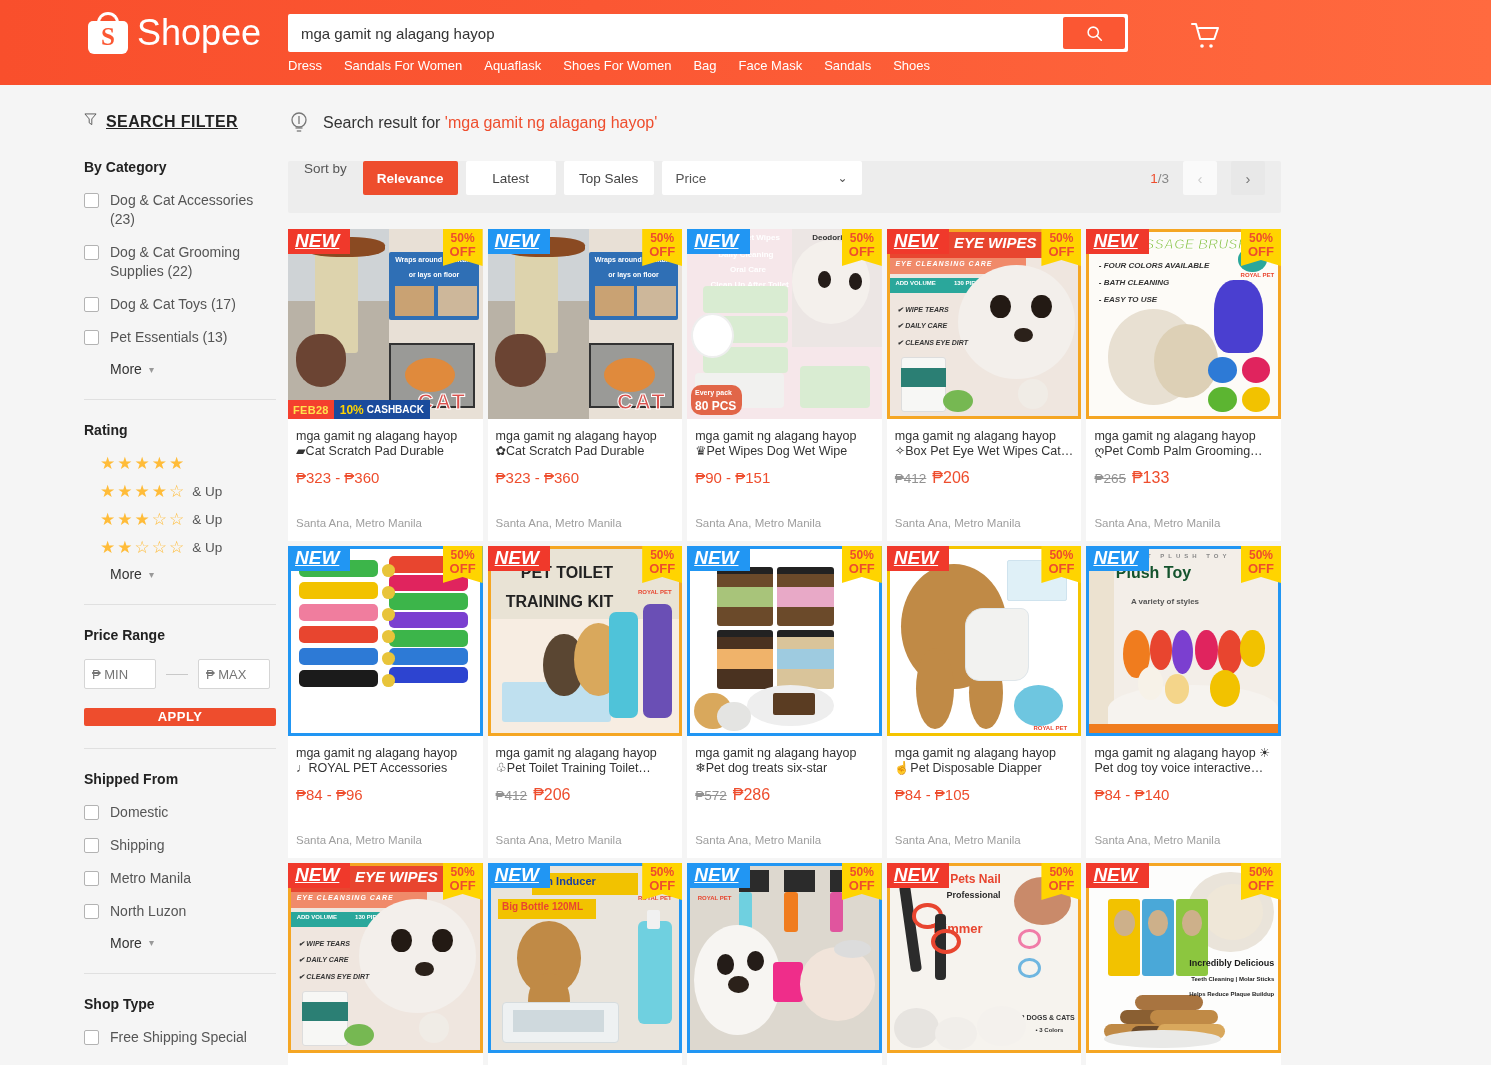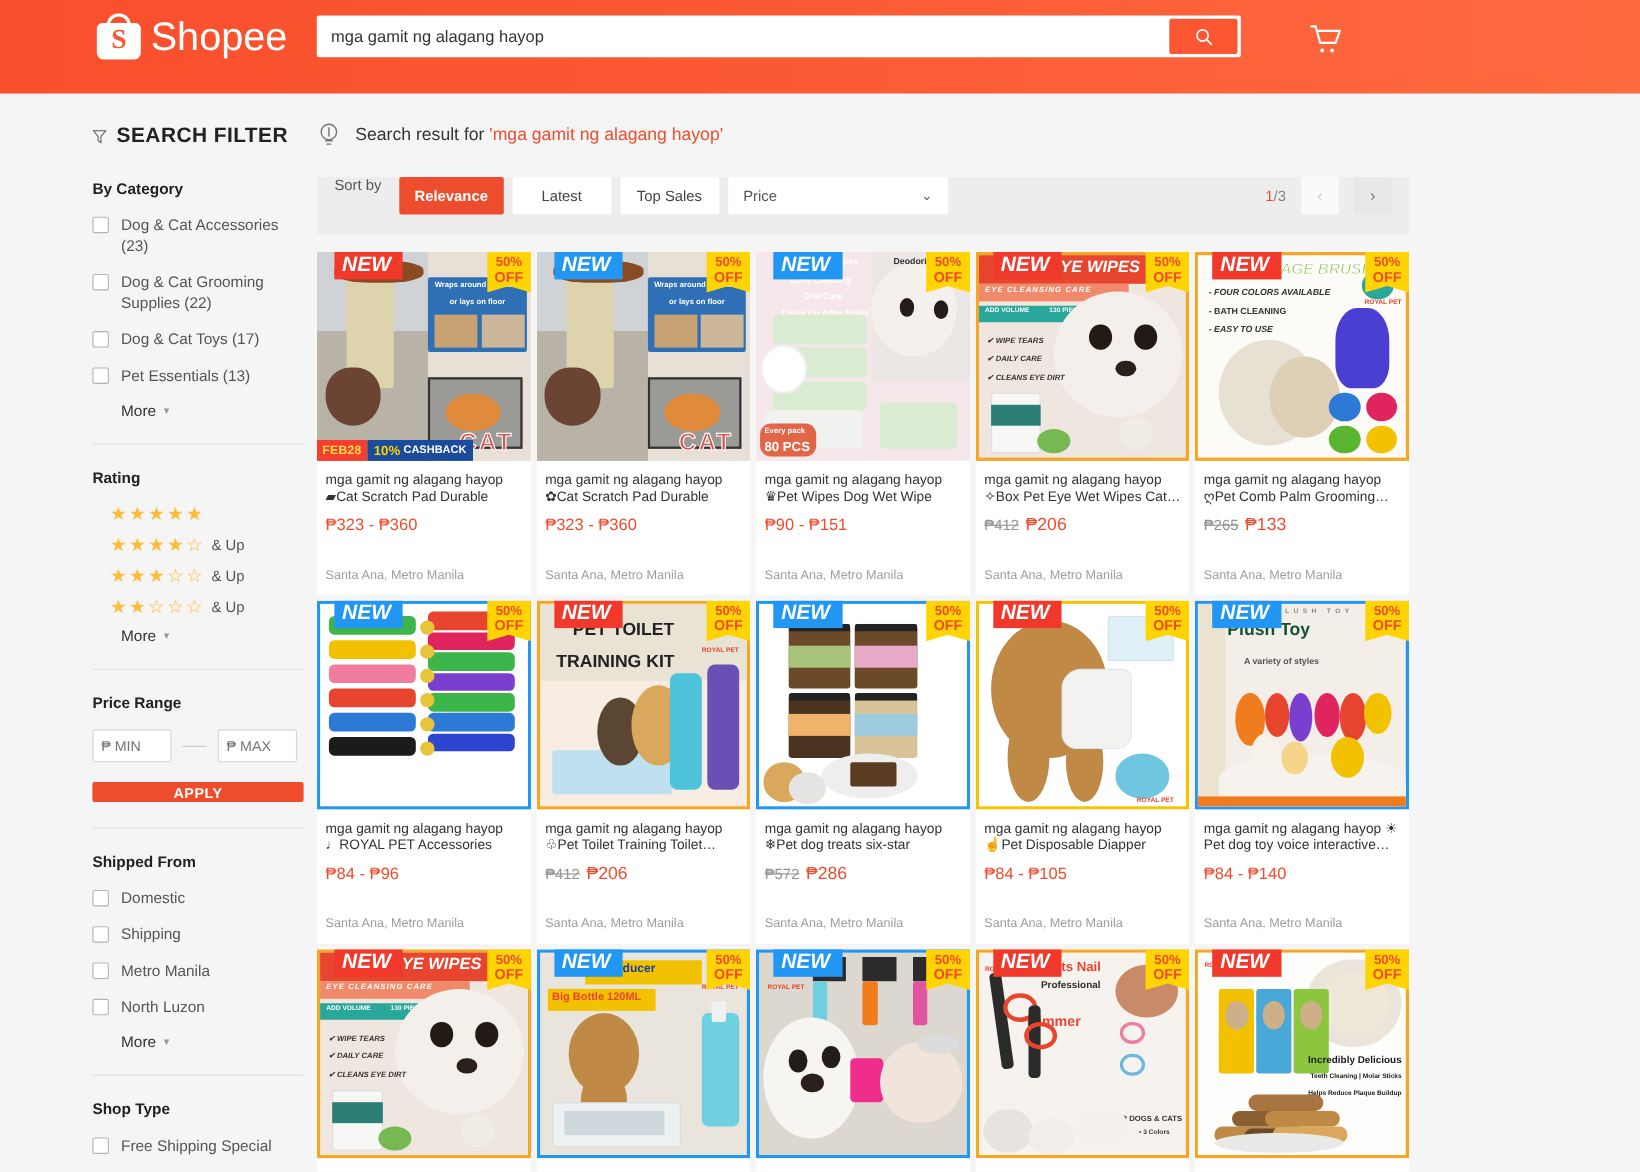--- a/index.html
+++ b/index.html
@@ -61,23 +61,23 @@
     color: #fff; font-size: 13px; text-decoration: none; white-space: nowrap;
   }
   .cart-icon { position: absolute; left: 1190px; top: 22px; cursor: pointer; }
 
   
   .body-wrap { display: flex; padding-top: 0; }
 
   
   .sidebar { width: 276px; padding: 28px 0 0 84px; }
   .filter-title {
-    display: flex; align-items: center; gap: 9px;
-    font-size: 19px; font-weight: bold; letter-spacing: .4px;
-    color: #222; margin-bottom: 28px;
+    display: flex; gap: 9px;
+    font-size: 16px; font-weight: bold; letter-spacing: .4px;
+    color: #222; margin-bottom: 28px; text-decoration: underline;
   }
   .sb-section-title {
     font-size: 14px; font-weight: bold; color: #222; margin-bottom: 16px;
   }
   .sb-row {
     display: flex; align-items: flex-start; gap: 11px;
     margin-bottom: 14px; cursor: pointer;
   }
   .cbox {
     width: 15px; height: 15px; border: 1px solid #b3b3b3;
@@ -152,24 +152,25 @@
 
   
   .grid { display: grid; grid-template-columns: repeat(5, 1fr); gap: 5px; }
   .card { background: #fff; cursor: pointer; overflow: hidden; }
   .card-img {
     position: relative; width: 100%; height: 190px; overflow: hidden;
     background: #fff;
   }
 
   .badge-new {
-    position: absolute; left: 16px; top: 0; z-index: 6;
+    position: absolute; left: 0; top: 0; z-index: 6;
     font-style: italic; font-weight: bold; font-size: 19px; color: #fff;
     padding: 2px 11px 3px 7px; line-height: 20px;
     font-family: "Liberation Sans", sans-serif;
+    text-decoration: underline;
   }
   .badge-new.red { background: #f0392b; }
   .badge-new.blue { background: #2196f3; }
 
   .badge-off {
     position: absolute; right: 0; top: 0; z-index: 6;
     background: #ffd400; color: #ee4d2d; width: 40px; text-align: center;
     padding: 3px 0 8px; line-height: 13px;
     clip-path: polygon(0 0,100% 0,100% 100%,50% 84%,0 100%);
   }
@@ -231,20 +232,30 @@
       <input class="search-input" value="mga gamit ng alagang hayop" style="">
       <button class="search-btn">
         <svg width="17" height="17" viewBox="0 0 20 20">
           <circle cx="8.5" cy="8.5" r="6" fill="none" stroke="#fff" stroke-width="1.8"></circle>
           <line x1="13" y1="13" x2="18" y2="18" stroke="#fff" stroke-width="1.8" stroke-linecap="round"></line>
         </svg>
       </button>
     </div>
   </div>
 
+  <div class="nav-links">
+    <a>Dress</a>
+    <a>Sandals For Women</a>
+    <a>Aquaflask</a>
+    <a>Shoes For Women</a>
+    <a>Bag</a>
+    <a>Face Mask</a>
+    <a>Sandals</a>
+    <a>Shoes</a>
+  </div>
 
   <div class="cart-icon">
     <svg width="32" height="30" viewBox="0 0 32 30">
       <path d="M2 2 h4 l4.2 15 h14 l3.8 -11 h-19" fill="none" stroke="#fff" stroke-width="2" stroke-linecap="round" stroke-linejoin="round"></path>
       <circle cx="12" cy="24" r="1.8" fill="#fff"></circle>
       <circle cx="21" cy="24" r="1.8" fill="#fff"></circle>
     </svg>
   </div>
 </div>
 
@@ -536,21 +547,21 @@
            <span class="price-cur">₱206</span>
             </div>
       <div class="card-loc">Santa Ana, Metro Manila</div>
     </div>
         </div>
         <div class="card">
     <div class="card-img">
       <div class="art" style="background:#fdfbf7;border:3px solid #f5a623">
         <div class="txtline" style="left:18%;top:2%;font-size:14px;color:#8bc34a;font-style:italic;-webkit-text-stroke:1px #fff">MASSAGE BRUSH</div>
         <div class="txtline" style="left:5%;top:16%;font-size:8px;color:#333;font-style:italic">- FOUR COLORS AVAILABLE</div>
-        <div class="txtline" style="left:5%;top:25%;font-size:8px;color:#333;">- BATH CLEANING</div>
+        <div class="txtline" style="left:5%;top:25%;font-size:8px;color:#333;font-style:italic">- BATH CLEANING</div>
         <div class="txtline" style="left:5%;top:34%;font-size:8px;color:#333;font-style:italic">- EASY TO USE</div>
         <div class="blob" style="left:10%;top:42%;width:48%;height:52%;background:#e8e0d2"></div>
         <div class="blob" style="left:34%;top:50%;width:34%;height:40%;background:#ddd0b6"></div>
         <div style="position:absolute;right:8%;top:26%;width:26%;height:40%;background:#4a3fd0;border-radius:40% 40% 30% 30%"></div>
         <div class="blob" style="right:22%;bottom:18%;width:15%;height:14%;background:#2d7ad6"></div>
         <div class="blob" style="right:4%;bottom:18%;width:15%;height:14%;background:#e0245e"></div>
         <div class="blob" style="right:22%;bottom:2%;width:15%;height:14%;background:#5cb531"></div>
         <div class="blob" style="right:4%;bottom:2%;width:15%;height:14%;background:#f2c200"></div>
         <div class="blob" style="right:6%;top:8%;width:15%;height:14%;background:#2aa79b"></div>
         <div class="txtline" style="right:2%;top:22%;font-size:6px;color:#e8452f">ROYAL PET</div>

